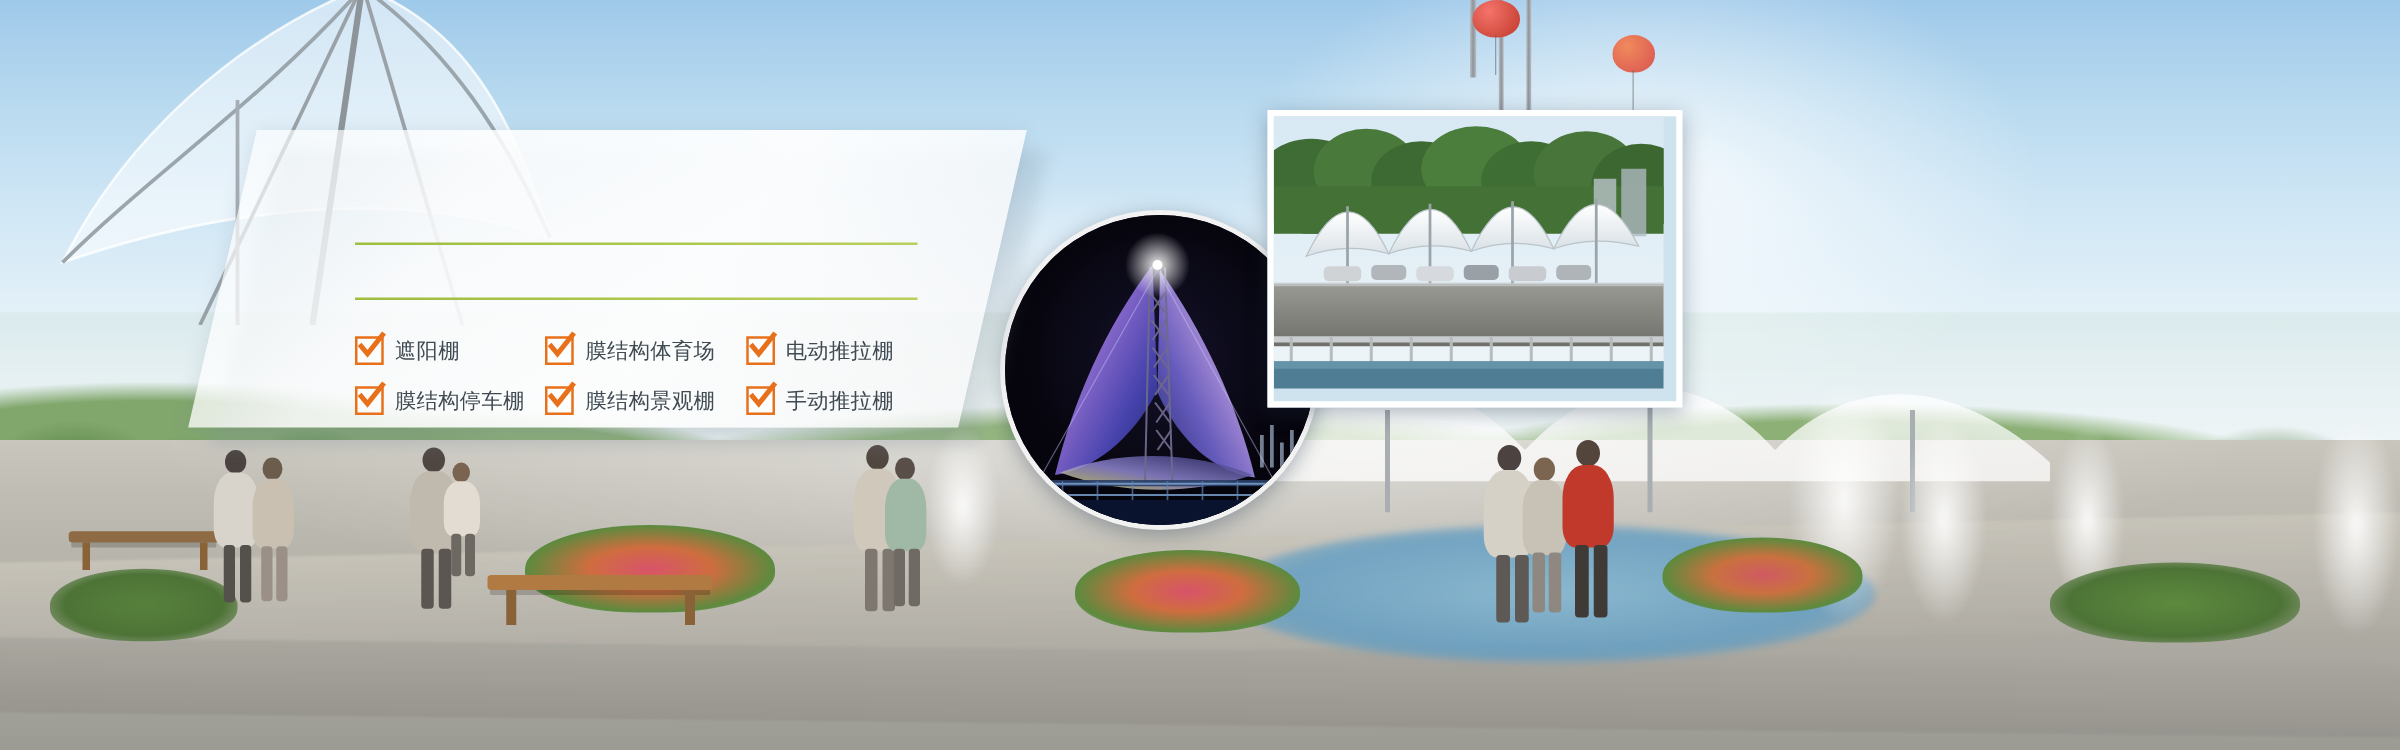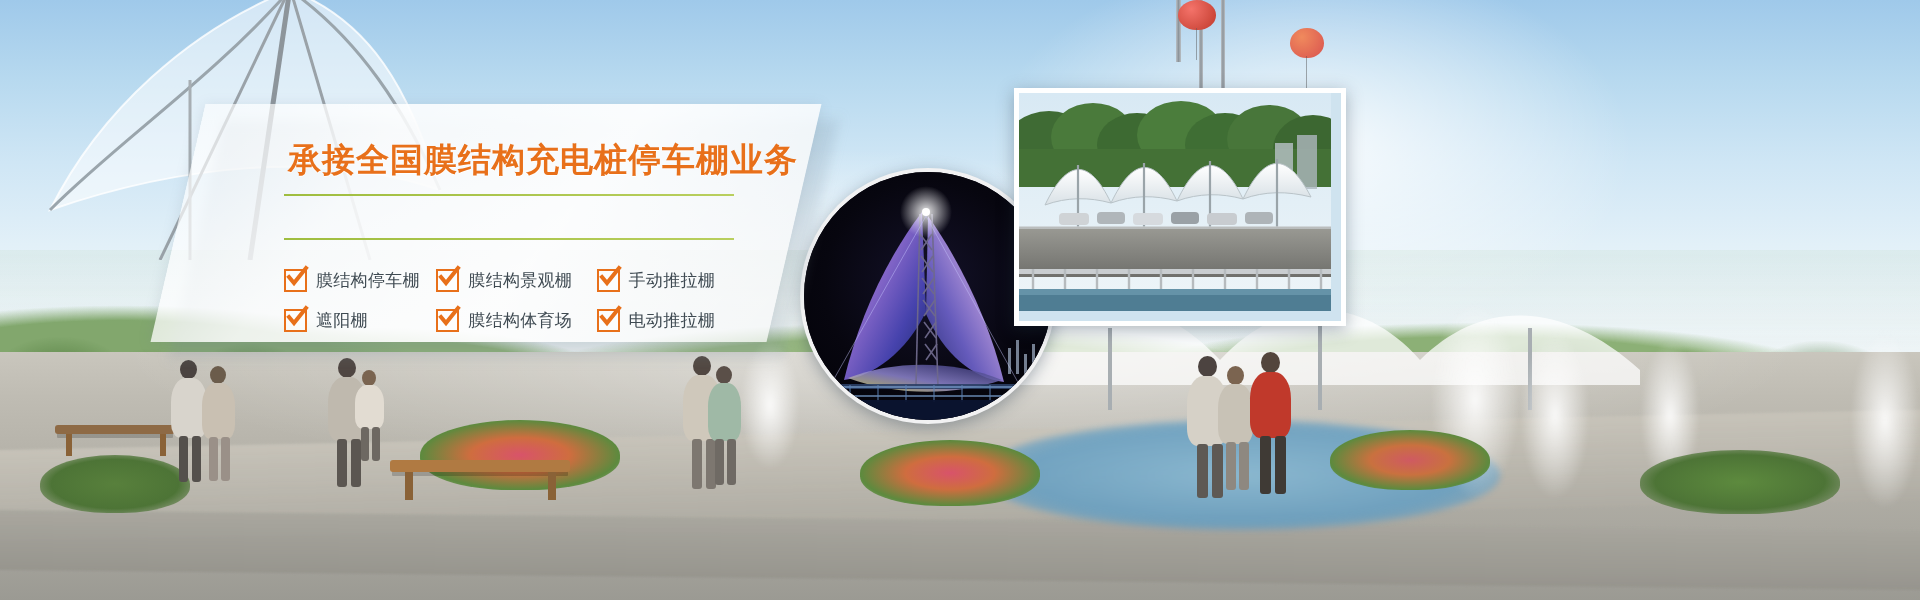--- a/index.html
+++ b/index.html
@@ -453,28 +453,54 @@
       <rect x="0" y="196" width="312" height="22" fill="#4f7d93"></rect>
       <rect x="0" y="196" width="312" height="6" fill="#6f9db0" opacity=".7"></rect>
     </svg>
   </div>
 
   <div class="panel-wrap">
     <div class="panel-shadow"></div>
     <div class="panel"></div>
     <div class="panel-inner">
 
-      <div class="txt headline">承接全国膜结构充电桩停车棚业务</div>
 
       <div class="rule rule-top"></div>
 
 
       <div class="rule rule-bot"></div>
 
       <div class="feature-grid">
+
+        <div class="frow">
+          <div class="fitem c1">
+            <span class="chk">
+              <svg width="24" height="24" viewBox="0 0 24 24">
+                  <path d="M4,12 L9,18 L21,3" fill="none" stroke="#e8701a" stroke-width="4" stroke-linecap="square"></path>
+                </svg>
+            </span>
+            <span class="flabel">遮阳棚</span>
+          </div>
+          <div class="fitem c2">
+            <span class="chk">
+              <svg width="24" height="24" viewBox="0 0 24 24">
+                  <path d="M4,12 L9,18 L21,3" fill="none" stroke="#e8701a" stroke-width="4" stroke-linecap="square"></path>
+                </svg>
+            </span>
+            <span class="flabel">膜结构体育场</span>
+          </div>
+          <div class="fitem c3">
+            <span class="chk">
+              <svg width="24" height="24" viewBox="0 0 24 24">
+                  <path d="M4,12 L9,18 L21,3" fill="none" stroke="#e8701a" stroke-width="4" stroke-linecap="square"></path>
+                </svg>
+            </span>
+            <span class="flabel">电动推拉棚</span>
+          </div>
+        </div>
 
         <div class="frow">
           <div class="fitem c1">
             <span class="chk">
               <svg width="24" height="24" viewBox="0 0 24 24">
                   <path d="M4,12 L9,18 L21,3" fill="none" stroke="#e8701a" stroke-width="4" stroke-linecap="square"></path>
                 </svg>
             </span>
             <span class="flabel">膜结构停车棚</span>
           </div>
@@ -489,44 +515,17 @@
           <div class="fitem c3">
             <span class="chk">
               <svg width="24" height="24" viewBox="0 0 24 24">
                   <path d="M4,12 L9,18 L21,3" fill="none" stroke="#e8701a" stroke-width="4" stroke-linecap="square"></path>
                 </svg>
             </span>
             <span class="flabel">手动推拉棚</span>
           </div>
         </div>
 
-        <div class="frow">
-          <div class="fitem c1">
-            <span class="chk">
-              <svg width="24" height="24" viewBox="0 0 24 24">
-                  <path d="M4,12 L9,18 L21,3" fill="none" stroke="#e8701a" stroke-width="4" stroke-linecap="square"></path>
-                </svg>
-            </span>
-            <span class="flabel">遮阳棚</span>
-          </div>
-          <div class="fitem c2">
-            <span class="chk">
-              <svg width="24" height="24" viewBox="0 0 24 24">
-                  <path d="M4,12 L9,18 L21,3" fill="none" stroke="#e8701a" stroke-width="4" stroke-linecap="square"></path>
-                </svg>
-            </span>
-            <span class="flabel">膜结构体育场</span>
-          </div>
-          <div class="fitem c3">
-            <span class="chk">
-              <svg width="24" height="24" viewBox="0 0 24 24">
-                  <path d="M4,12 L9,18 L21,3" fill="none" stroke="#e8701a" stroke-width="4" stroke-linecap="square"></path>
-                </svg>
-            </span>
-            <span class="flabel">电动推拉棚</span>
-          </div>
-        </div>
-
       </div>
     </div>
   </div>
 
 </div>
 
 </body></html>

